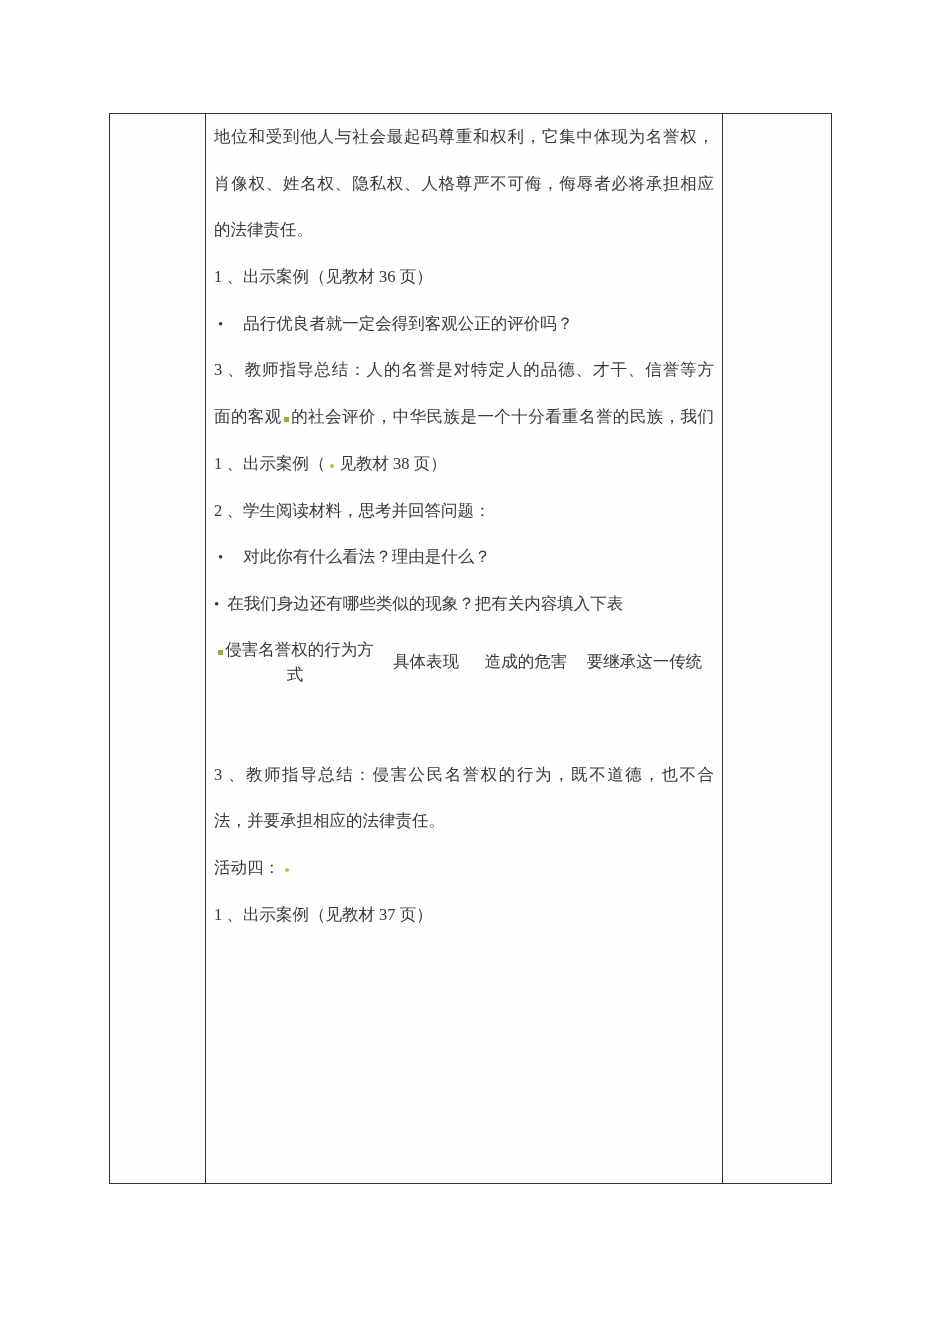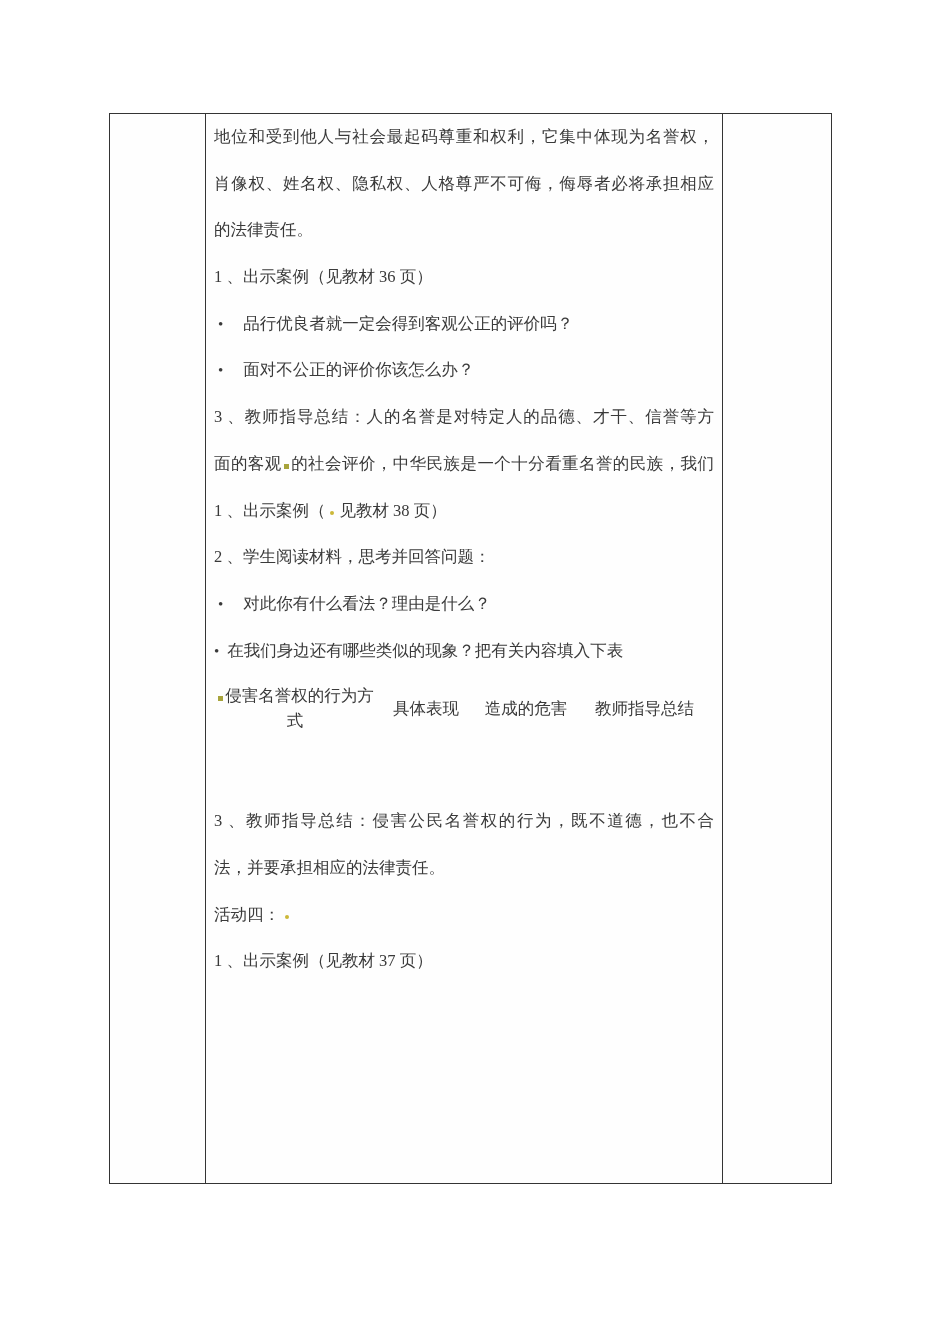--- a/index.html
+++ b/index.html
@@ -78,32 +78,31 @@
 <div class="page">
   <div class="doc-table">
     <div class="cell left-cell"></div>
     <div class="cell content-cell">
       <div id="content-lines">
           <div class="line justify">地位和受到他人与社会最起码尊重和权利，它集中体现为名誉权，</div>
           <div class="line justify">肖像权、姓名权、隐私权、人格尊严不可侮，侮辱者必将承担相应</div>
           <div class="line">的法律责任。</div>
           <div class="line">1 、出示案例（见教材 36 页）</div>
           <div class="line bullet-line wide"><span class="bullet">•</span><span>品行优良者就一定会得到客观公正的评价吗？</span></div>
-          <div class="line bullet-line wide"><span class="bullet">•</span><span>面对不公正的评价你该怎么办？</span></div>
           <div class="line justify">3 、教师指导总结：人的名誉是对特定人的品德、才干、信誉等方</div>
           <div class="line justify"><span>面的客观</span><span class="mark square" style="background: rgb(168, 164, 60);"></span><span>的社会评价，中华民族是一个十分看重名誉的民族，我们</span></div>
           <div class="line"><span>1 、出示案例（</span><span class="mark dot" style="background: rgb(204, 184, 56);"></span><span>见教材 38 页）</span></div>
           <div class="line">2 、学生阅读材料，思考并回答问题：</div>
           <div class="line bullet-line wide"><span class="bullet">•</span><span>对此你有什么看法？理由是什么？</span></div>
           <div class="line bullet-line narrow"><span class="bullet">•</span><span>在我们身边还有哪些类似的现象？把有关内容填入下表</span></div>
           <div class="mini-table">
             <div class="mini-cell c0"><span class="mark square" style="background: rgb(168, 164, 60);"></span><span>侵害名誉权的行为方式</span></div>
             <div class="mini-cell c1">具体表现</div>
             <div class="mini-cell c2">造成的危害</div>
-            <div class="mini-cell c3">教师指导总结</div>
+            <div class="mini-cell c3">要继承这一传统</div>
           </div>
           <div class="mini-body"></div>
           <div class="line justify">3 、教师指导总结：侵害公民名誉权的行为，既不道德，也不合</div>
           <div class="line">法，并要承担相应的法律责任。</div>
           <div class="line"><span>活动四：</span><span class="mark dot" style="background: rgb(204, 184, 56);"></span></div>
           <div class="line">1 、出示案例（见教材 37 页）</div>
         </div>
     </div>
     <div class="cell right-cell"></div>
   </div>

